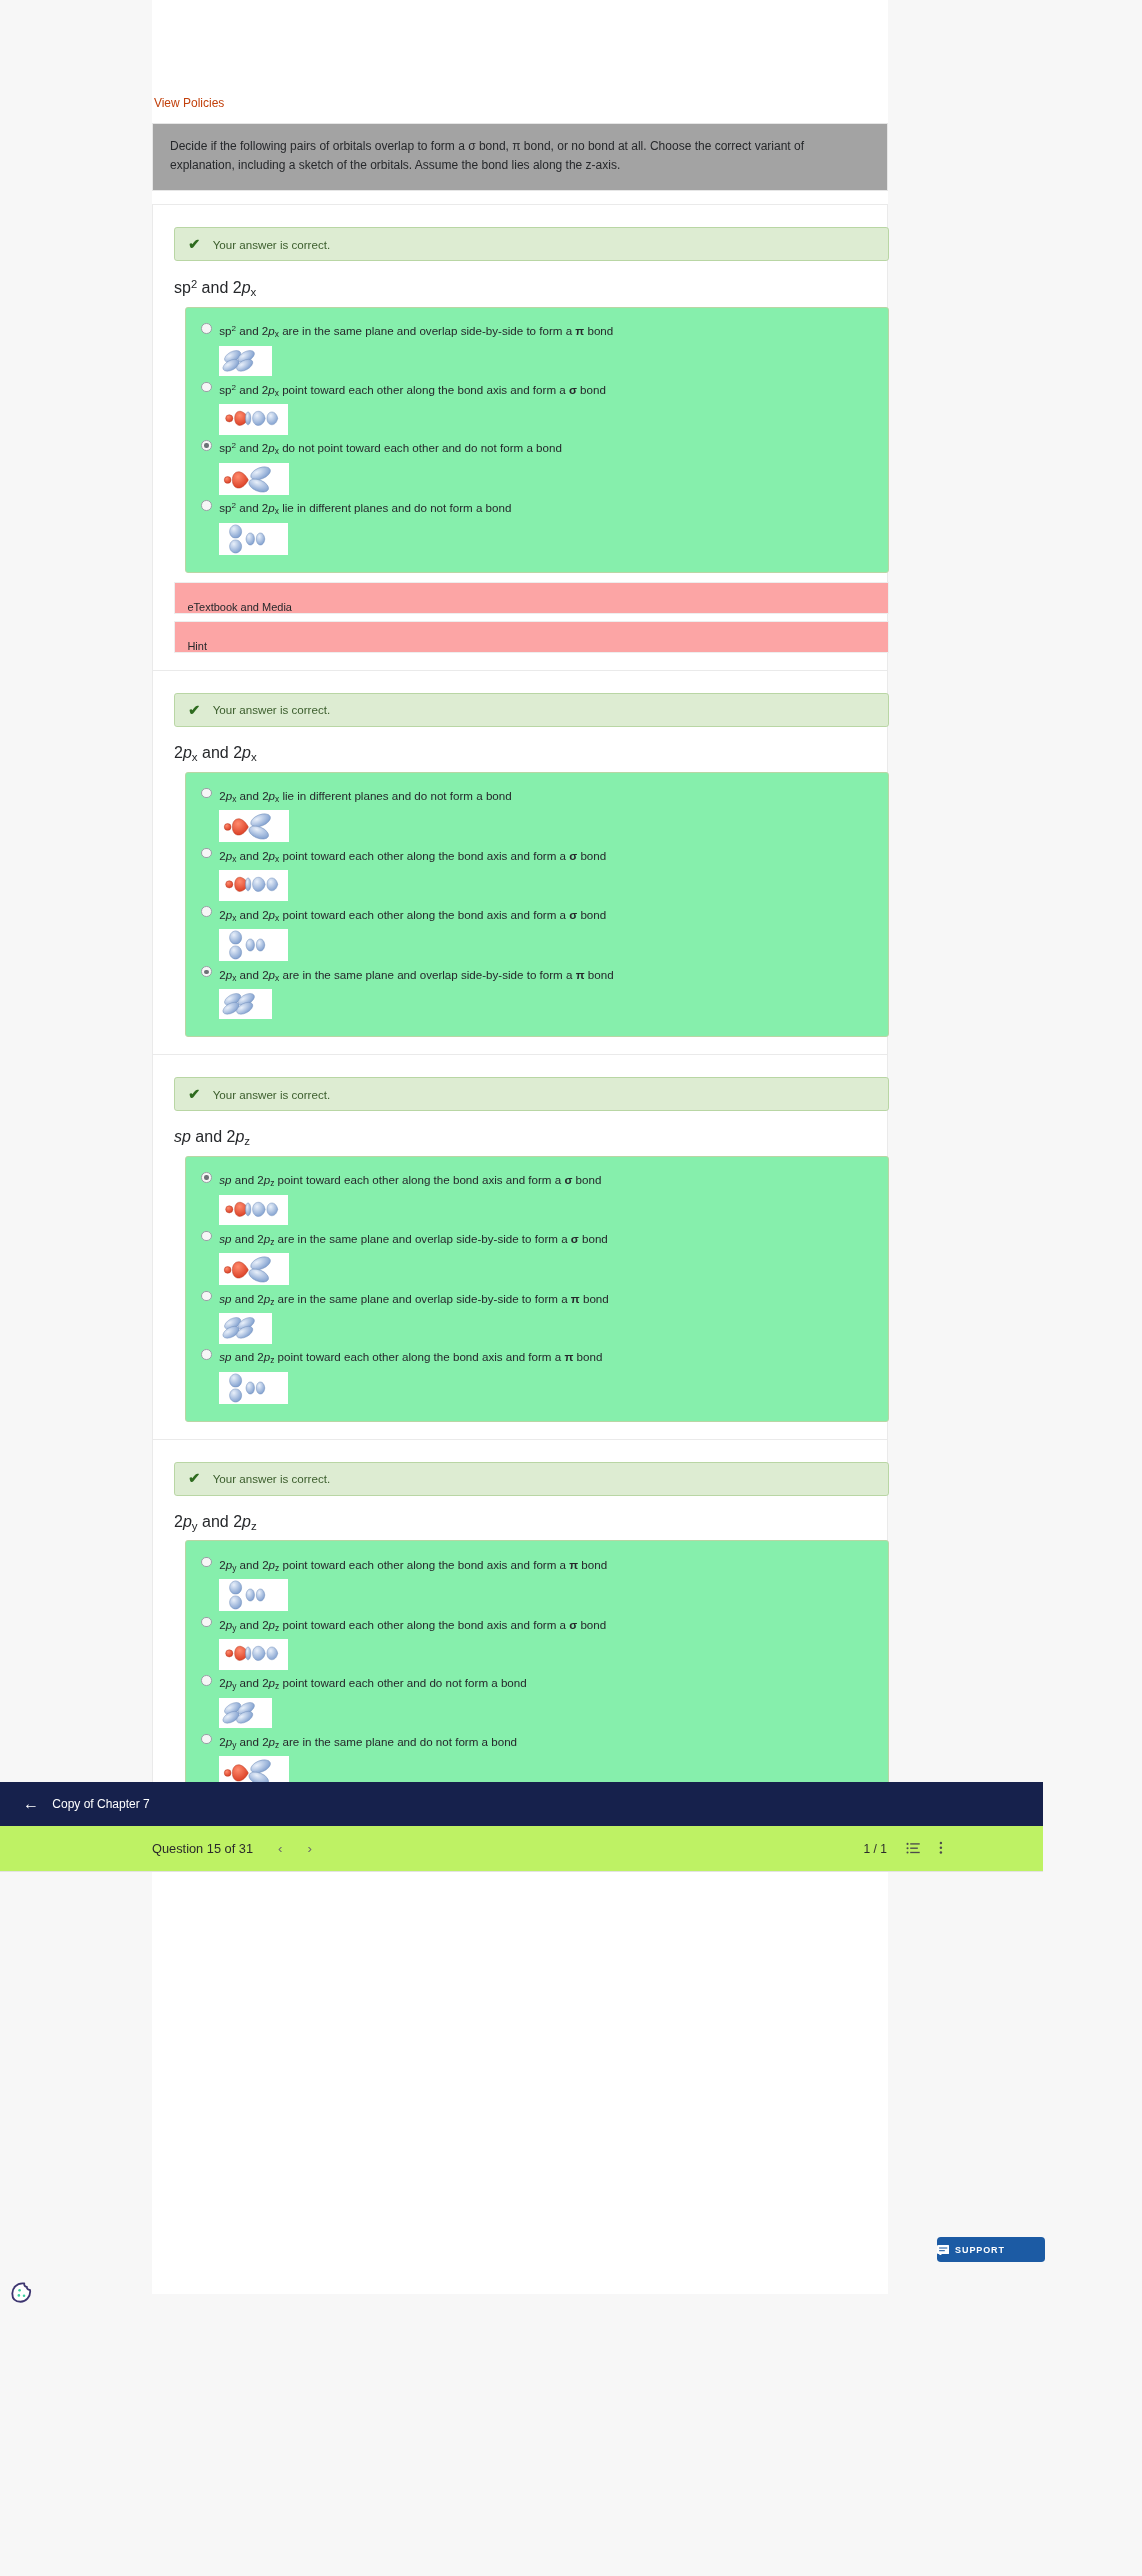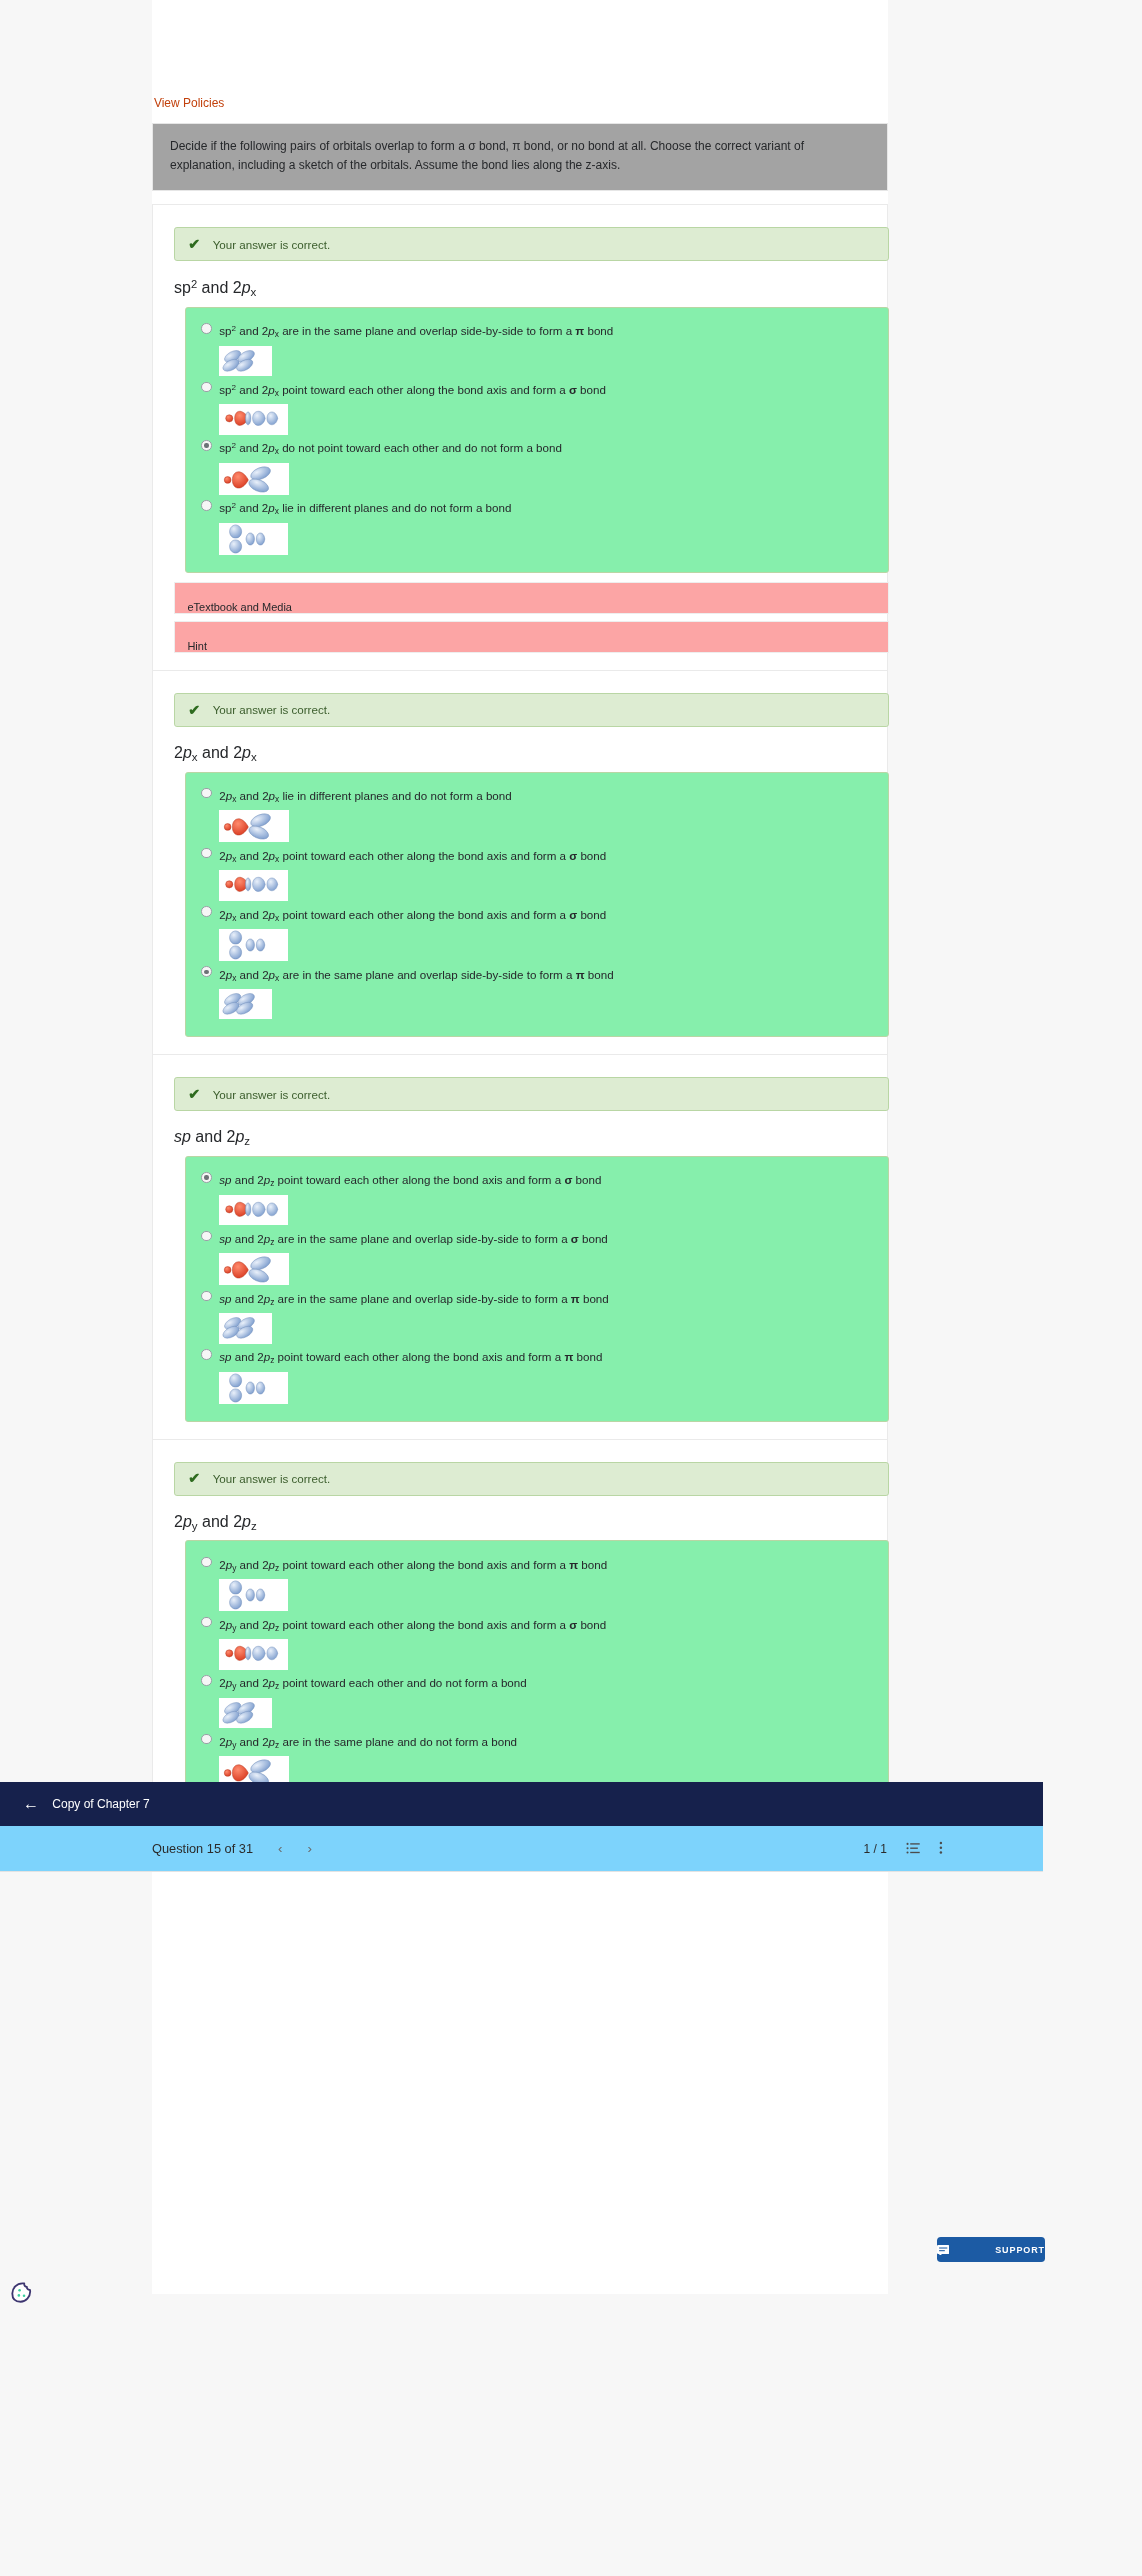--- a/index.html
+++ b/index.html
@@ -186,21 +186,21 @@
     cursor: pointer;
   }
   .nav-title {
     color: #ffffff;
     font-size: 12px;
   }
   .navbar-light {
     position: absolute;
     left: 0; top: 1826px;
     width: 1043px; height: 46px;
-    background: #7dd3fc;
+    background: #bef264;
     border-bottom: 1px solid #e3e3e3;
     display: flex;
     align-items: center;
     z-index: 30;
   }
   .qcounter {
     margin-left: 152px;
     font-size: 12.8px;
     color: #2b2b2b;
   }
@@ -219,21 +219,21 @@
 
   
   .support-btn {
     position: absolute;
     left: 937px; top: 2237px;
     width: 108px; height: 25px;
     background: #1c5ba4;
     border-radius: 3.8px;
     display: flex;
     align-items: center;
-    justify-content: space-between;
+    justify-content: flex-start;
     gap: 5.7px;
     cursor: pointer;
     z-index: 20;
   }
   .support-label {
     color: #ffffff;
     font-size: 9px;
     letter-spacing: 0.9px;
     font-weight: bold;
   }

